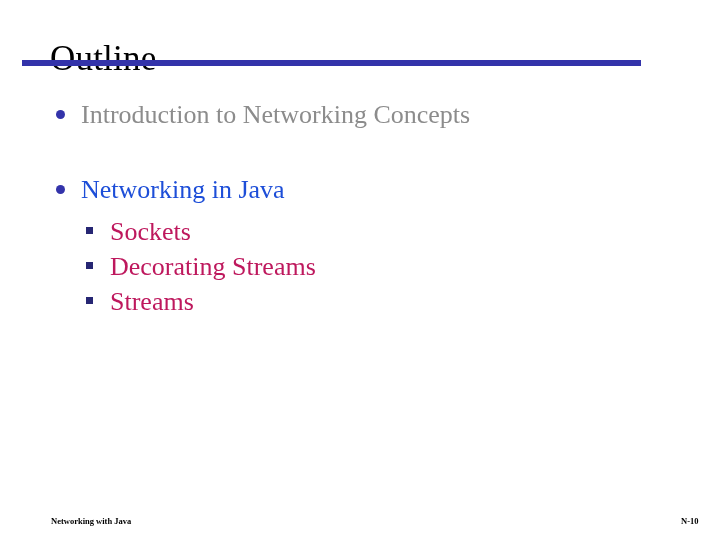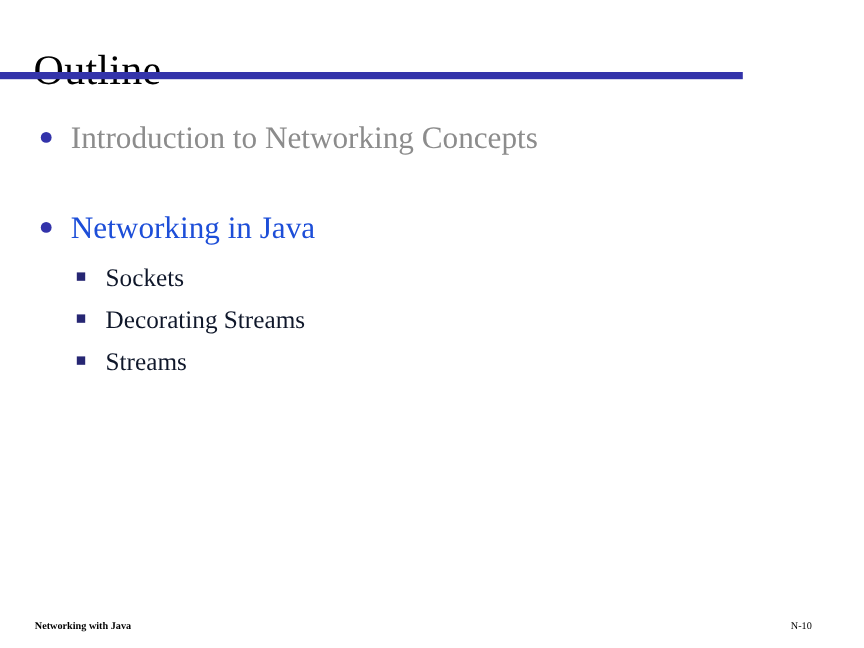--- a/index.html
+++ b/index.html
@@ -14,20 +14,21 @@
     font-family: "Liberation Serif", "DejaVu Serif", serif;
     overflow: hidden;
     position: relative;
   }
 
   .slide {
     position: relative;
     width: 600px;
     height: 540px;
     background: #ffffff;
+    margin-left: 22px;
   }
 
   
   .slide-title {
     position: absolute;
     left: 28px;
     top: 14px;
     font-size: 35px;
     line-height: 44px;
     color: #000000;
@@ -93,23 +94,23 @@
   .lvl2 .marker-square {
     position: absolute;
     left: 64px;
     top: 12px;
     width: 7px;
     height: 7px;
     background: #262673;
   }
 
   .lvl2 .lvl2-text {
-    font-size: 21px;
+    font-size: 26px;
     line-height: 33px;
-    color: #0f172a;
+    color: #be185d;
     white-space: nowrap;
   }
 
   
   .gap-after-b1 { height: 35px; }
   .gap-after-sub { height: 37px; }
 
   
   .footer-left {
     position: absolute;
@@ -122,21 +123,21 @@
     white-space: nowrap;
     text-align: right;
   }
 
   .footer-right {
     position: absolute;
     left: 659px;
     top: 516px;
     font-size: 8.5px;
     line-height: 11px;
-    font-weight: normal;
+    font-weight: bold;
     color: #000000;
     white-space: nowrap;
   }
 </style>
 </head>
 <body>
 
 <div class="slide">
 
   <h1 class="slide-title">Outline</h1>

